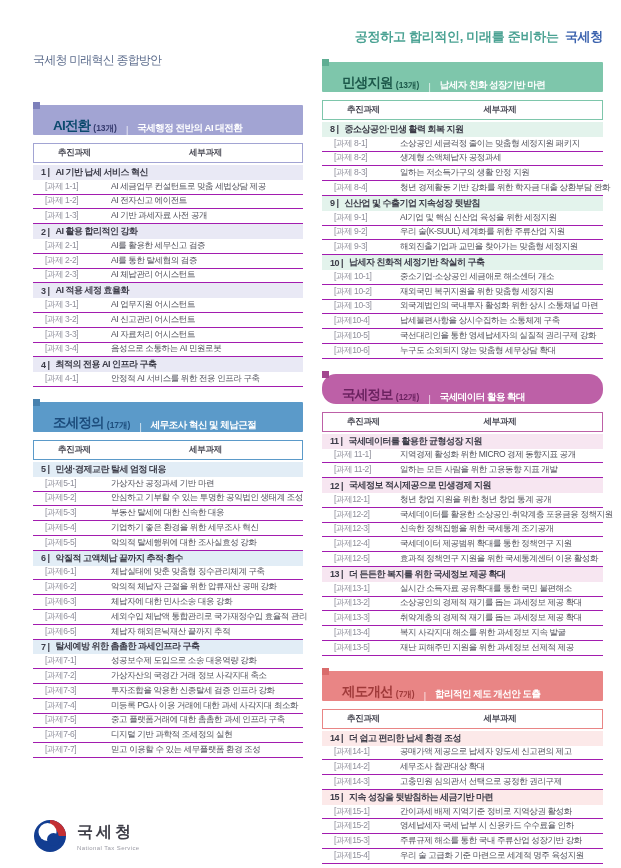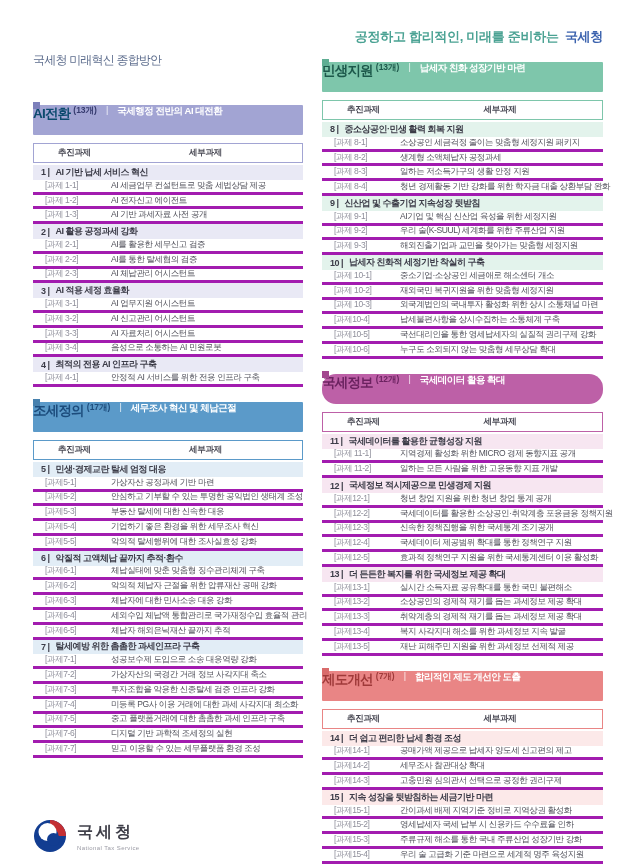--- a/index.html
+++ b/index.html
@@ -20,36 +20,36 @@
   .slogan .brand { color: #3c63ae; margin-left: 3px; }
 
   .intro { margin-top: 24px; }
   .doc-subtitle { font-size: 12px; color: #5e6e8e; letter-spacing: -0.8px; }
   .doc-title { font-size: 23px; font-weight: bold; color: #2b3d6d; letter-spacing: -1.5px; margin-top: 5px; line-height: 1.2; }
 
   .section { margin-top: 15px; }
   .section.first-left { margin-top: 36px; }
   .section.first-right { margin-top: 22px; }
 
-  .band { height: 30px; position: relative; display: flex; align-items: flex-start; border-radius: 1px; }
+  .band { height: 30px; position: relative; display: flex; align-items: flex-end; padding-left: 20px; border-radius: 1px; }
   .band .corner { position: absolute; left: 0; top: -3px; width: 7px; height: 7px; }
   .s-name { font-size: 13.5px; font-weight: bold; letter-spacing: -0.8px; }
   .s-count { font-size: 8.5px; font-weight: bold; margin-left: 3px; }
   .s-div { color: #ffffff; font-size: 9px; margin: 0 9px; opacity: 0.85; }
   .s-tag { color: #ffffff; font-size: 9.5px; font-weight: bold; letter-spacing: -0.5px; }
 
   .thead { margin-top: 8px; height: 20px; background: #ffffff; border: 1px solid #cccccc; display: flex; align-items: center; font-size: 8.5px; font-weight: bold; color: #4a4a55; margin-bottom: 2px; letter-spacing: -0.3px; }
   .th-left { padding-left: 24px; width: 105px; flex-shrink: 0; }
   .th-right { flex: 1; text-align: center; padding-right: 30px; }
 
   .g-row { height: 14.8px; display: flex; align-items: center; font-size: 9px; font-weight: bold; color: #3c3c48; padding-left: 8px; letter-spacing: -0.5px; }
   .g-no { flex-shrink: 0; }
   .g-title { margin-left: 6px; }
 
-  .t-row { height: 14.8px; display: flex; align-items: center; border-bottom: 3px solid #a21caf; font-size: 8.5px; letter-spacing: -0.4px; background: #ffffff; }
+  .t-row { height: 14.8px; display: flex; align-items: center; border-bottom: 1px solid #a21caf; font-size: 8.5px; letter-spacing: -0.4px; background: #ffffff; }
   .t-code { width: 78px; padding-left: 12px; color: #8f8f9b; flex-shrink: 0; }
   .t-desc { color: #50505a; white-space: nowrap; }
 
   .logo { position: absolute; left: 32px; bottom: 14px; display: flex; align-items: center; gap: 9px; }
   .logo-text .ko { font-size: 16px; font-weight: bold; color: #3f3f49; letter-spacing: 3px; }
   .logo-text .en { font-size: 6px; color: #9a9aa4; letter-spacing: 0.4px; margin-top: 2px; }
 </style>
 </head>
 <body>
 
@@ -81,21 +81,21 @@
         <div class="t-row">
           <span class="t-code">[과제 1-2]</span>
           <span class="t-desc">AI 전자신고 에이전트</span>
         </div>
         <div class="t-row">
           <span class="t-code">[과제 1-3]</span>
           <span class="t-desc">AI 기반 과세자료 사전 공개</span>
         </div>
         <div class="g-row" style="background: rgb(233, 233, 245);">
           <span class="g-no">2 |</span>
-          <span class="g-title">AI 활용 공정과세 강화</span>
+          <span class="g-title">AI 활용 합리적인 강화</span>
         </div>
         <div class="t-row">
           <span class="t-code">[과제 2-1]</span>
           <span class="t-desc">AI를 활용한 세무신고 검증</span>
         </div>
         <div class="t-row">
           <span class="t-code">[과제 2-2]</span>
           <span class="t-desc">AI를 통한 탈세혐의 검증</span>
         </div>
         <div class="t-row">

